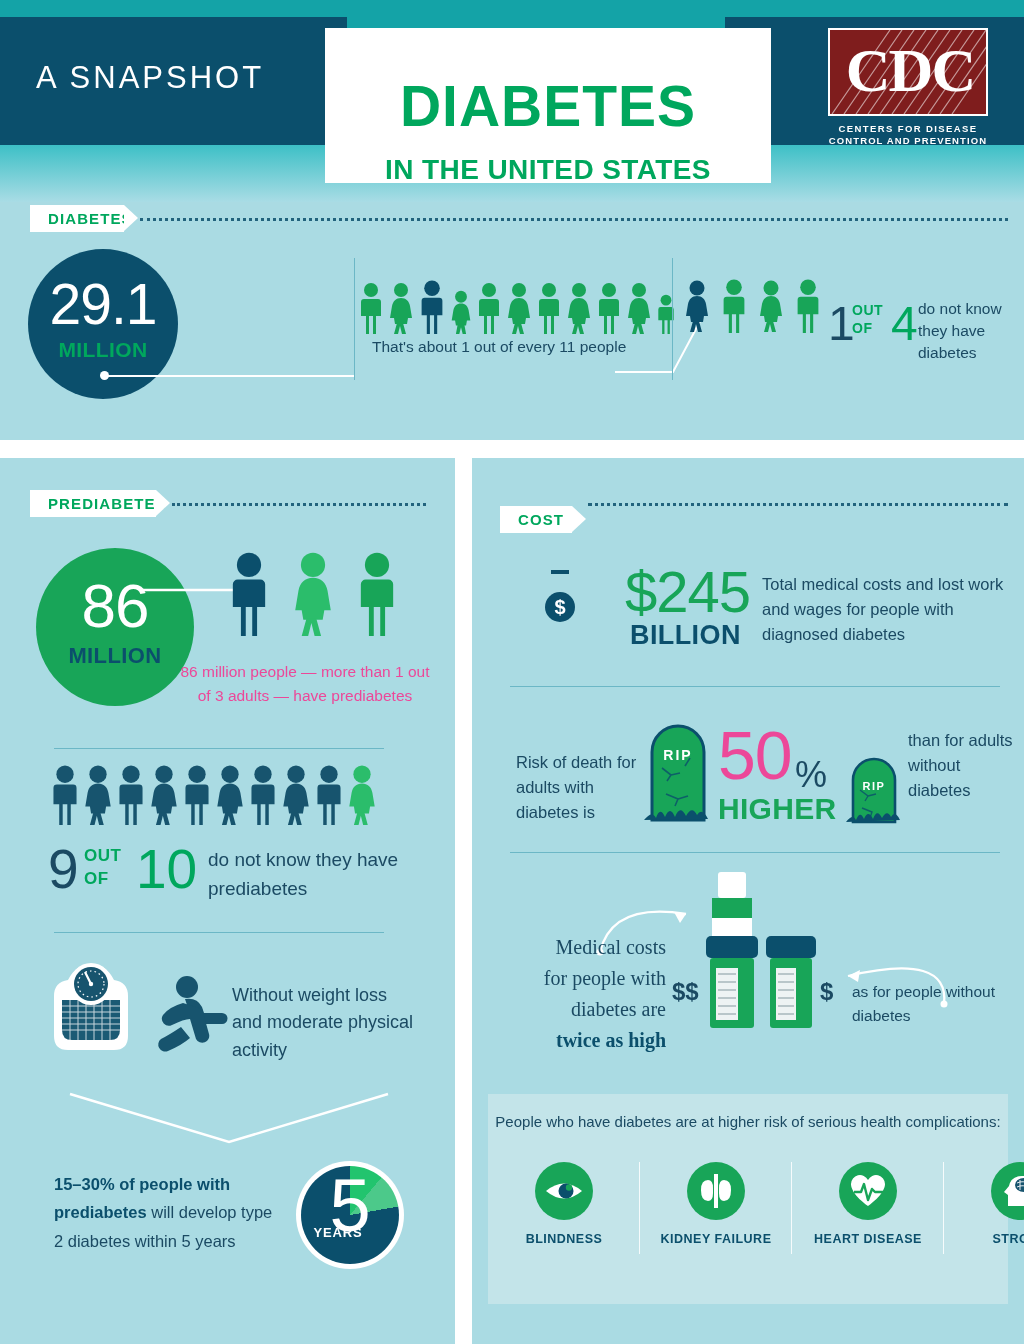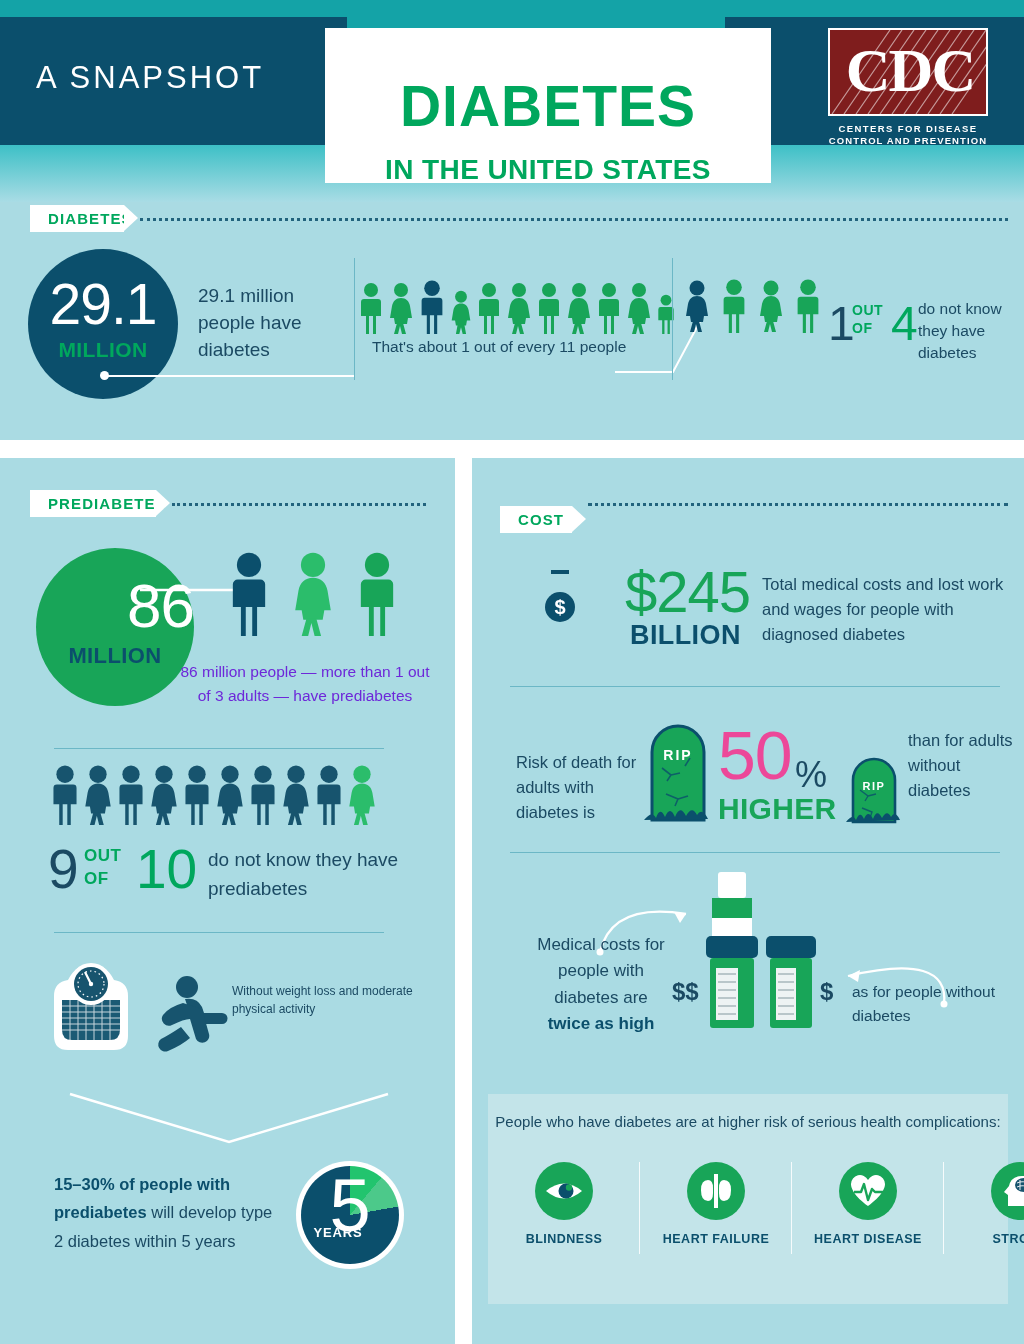--- a/index.html
+++ b/index.html
@@ -74,35 +74,35 @@
 
   .oo-1 { position:absolute; left:828px; top:300px; font-size:48px; color:#1b4a63; line-height:1; }
   .oo-out { position:absolute; left:852px; top:302px; font-size:14px; font-weight:bold; color:#00a75d; letter-spacing:0.5px; }
   .oo-of { position:absolute; left:852px; top:320px; font-size:14px; font-weight:bold; color:#00a75d; letter-spacing:0.5px; }
   .oo-4 { position:absolute; left:891px; top:300px; font-size:48px; color:#00a75d; line-height:1; }
   .txt-14 { position:absolute; left:918px; top:298px; width:110px; font-size:15.5px; color:#1b4a63; line-height:1.42; }
 
   
   .circle-86 { position:absolute; left:36px; top:548px; width:158px; height:158px; border-radius:50%;
      background:#18a558; }
-  .n86 { position:absolute; width:158px; text-align:right; top:22px; font-size:62px; color:#ffffff; letter-spacing:-1px; }
+  .n86 { position:absolute; width:158px; text-align:center; top:22px; font-size:62px; color:#ffffff; letter-spacing:-1px; }
   .n86-sub { position:absolute; width:158px; text-align:center; top:95px; font-size:22px;
      font-weight:bold; color:#0b4f6c; letter-spacing:0.4px; }
   .txt-86 { position:absolute; left:180px; top:660px; width:250px; text-align:center;
-     font-size:15.5px; color:#6d28d9; line-height:1.55; }
+     font-size:15.5px; color:#ec4899; line-height:1.55; }
 
   .hrule { position:absolute; height:1px; background:#6cb7c6; }
 
   .oo-9 { position:absolute; left:48px; top:842px; font-size:55px; color:#1b4a63; line-height:1; }
   .oo9-out { position:absolute; left:84px; top:846px; font-size:17px; font-weight:bold; color:#00a75d; letter-spacing:0.5px; }
   .oo9-of { position:absolute; left:84px; top:869px; font-size:17px; font-weight:bold; color:#00a75d; letter-spacing:0.5px; }
   .oo-10 { position:absolute; left:136px; top:842px; font-size:55px; color:#00a75d; line-height:1; }
   .txt-910 { position:absolute; left:208px; top:846px; width:200px; font-size:19px; color:#1b4a63; line-height:1.5; }
 
-  .txt-weight { position:absolute; left:232px; top:982px; width:190px; font-size:12px; color:#1b4a63; line-height:1.52; }
+  .txt-weight { position:absolute; left:232px; top:982px; width:190px; font-size:18px; color:#1b4a63; line-height:1.52; }
 
   .txt-1530 { position:absolute; left:54px; top:1170px; width:230px; font-size:16.5px; color:#1b4a63; line-height:1.72; }
   .txt-1530 b { color:#0b4f6c; }
 
   .pie5 { position:absolute; left:296px; top:1161px; width:108px; height:108px; border-radius:50%;
      background:#ffffff; }
   .pie5 .inner { position:absolute; left:5px; top:5px; width:98px; height:98px; border-radius:50%;
      background: conic-gradient(from 0deg, #22c46e 0deg 40deg, #4cc98a 40deg 80deg, #0b4f6c 80deg 360deg); }
   .pie5 .five { position:absolute; left:0; top:8px; width:108px; text-align:center;
      font-size:74px; color:#ffffff; font-weight:400; line-height:1; }
@@ -117,22 +117,22 @@
   .n245 { position:absolute; left:625px; top:563px; font-size:58px; color:#18a558; line-height:1; letter-spacing:-1px; }
   .n245-sub { position:absolute; left:630px; top:620px; font-size:27px; font-weight:bold; color:#0b4f6c; letter-spacing:0.4px; }
   .txt-245 { position:absolute; left:762px; top:572px; width:250px; font-size:16.5px; color:#1b4a63; line-height:1.52; }
 
   .txt-risk { position:absolute; left:516px; top:750px; width:130px; font-size:16.5px; color:#1b4a63; line-height:1.52; }
   .n50 { position:absolute; left:718px; top:721px; font-size:68px; color:#ec4899; line-height:1; letter-spacing:-1px; }
   .pct { position:absolute; left:795px; top:757px; font-size:36px; color:#1b4a63; line-height:1; }
   .higher { position:absolute; left:718px; top:792px; font-size:30px; font-weight:bold; color:#18a558; letter-spacing:0.3px; }
   .txt-than { position:absolute; left:908px; top:728px; width:110px; font-size:16.5px; color:#1b4a63; line-height:1.52; }
 
-  .txt-medcost { position:absolute; left:536px; top:932px; width:130px; text-align:center;
-     font-size:17px; color:#1b4a63; line-height:1.55; }
+  .txt-medcost { position:absolute; left:536px; top:932px; width:130px; text-align:right;
+     font-size:20px; color:#1b4a63; line-height:1.55;font-family:Liberation Serif, serif; }
   .txt-medcost b { color:#0b4f6c; }
   .dd { position:absolute; left:672px; top:978px; font-size:24px; font-weight:bold; color:#1b4a63; }
   .d1 { position:absolute; left:820px; top:978px; font-size:24px; font-weight:bold; color:#1b4a63; }
   .txt-asfor { position:absolute; left:852px; top:980px; width:170px; font-size:15.5px; color:#1b4a63; line-height:1.55; }
 
   .comp-box { position:absolute; left:488px; top:1094px; width:520px; height:210px;
      background:#c3e4e9; border-radius:0; }
   .comp-title { position:absolute; width:520px; text-align:center; top:17px;
      font-size:15px; color:#1b4a63; line-height:1.45; }
   .comp-items { position:absolute; left:0; top:68px; width:608px; display:flex; }
@@ -195,21 +195,20 @@
   </div>
   <div class="dots" style="left:140px; top:218px; width:868px;"></div>
 
   <div class="circle-291">
     <div class="n291">29.1</div>
     <div class="n291-sub">MILLION</div>
   </div>
   <div class="wline" style="left:104px; top:375px; width:250px;"></div>
   <div style="position:absolute;left:100px;top:371px;width:9px;height:9px;border-radius:50%;background:#fff;"></div>
 
-  <div class="txt-291">29.1 million people have diabetes</div>
 
   <div class="vline" style="left:354px; top:258px; height:122px;"></div>
 
   <div class="ppl-row" style="left:358px; top:280px; gap:4px;">
     <svg width="26" height="52" viewBox="0 0 26 52">
         <circle cx="13" cy="8" r="7" fill="#18a558"></circle>
         <path d="M6 17h14a3 3 0 013 3v14h-5v18h-3V34h-4v18H8V34H3V20a3 3 0 013-3z" fill="#18a558"></path>
       </svg>
     <svg width="26" height="52" viewBox="0 0 26 52">
         <circle cx="13" cy="8" r="7" fill="#18a558"></circle>
@@ -546,21 +545,21 @@
       </div>
 
       <div class="comp-item">
         <div class="comp-circ">
           <svg width="36" height="34" viewBox="0 0 36 34">
               <path d="M10 6 q-7 0 -7 10 q0 11 7 11 q5 0 5 -8 V14 q0 -8 -5 -8z" fill="#ffffff"></path>
               <path d="M26 6 q7 0 7 10 q0 11 -7 11 q-5 0 -5 -8 V14 q0 -8 5 -8z" fill="#ffffff"></path>
               <rect x="16" y="0" width="4" height="34" fill="#ffffff"></rect>
             </svg>
         </div>
-        <div class="comp-label">HEART FAILURE</div>
+        <div class="comp-label">KIDNEY FAILURE</div>
         <div class="comp-sep"></div>
       </div>
 
       <div class="comp-item">
         <div class="comp-circ">
           <svg width="36" height="34" viewBox="0 0 36 34">
               <path d="M18 32 C4 22 1 14 1 10 A9 9 0 0118 6 A9 9 0 0135 10 C35 14 32 22 18 32z" fill="#ffffff"></path>
               <path d="M4 18 h7 l3 -8 l4 16 l4 -11 l3 3 h8" stroke="#18a558" stroke-width="2.4" fill="none" stroke-linejoin="round"></path>
             </svg>
         </div>

